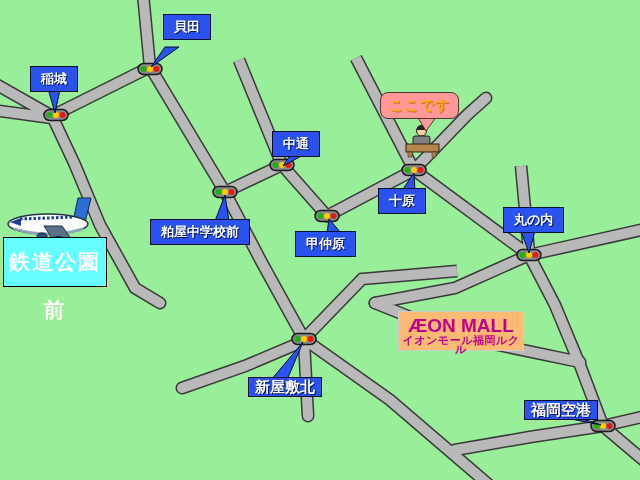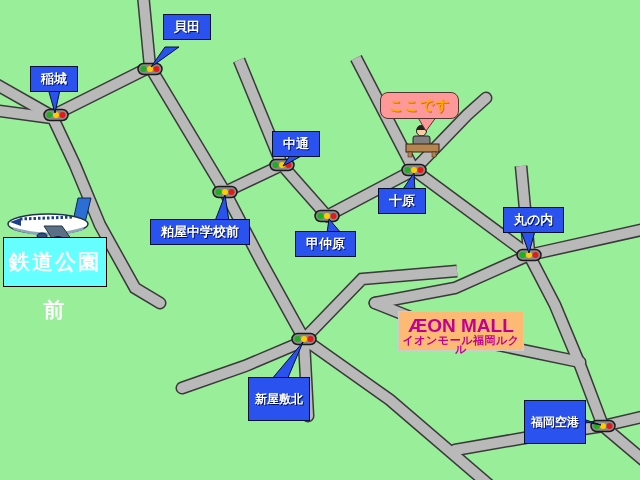--- a/index.html
+++ b/index.html
@@ -10,21 +10,21 @@
   }
   #map-svg{position:absolute;left:0;top:0;z-index:1;}
   .callout{
     position:absolute;z-index:3;
     background:#2a52ee;color:#ffffff;
     border:1px solid #001030;
     font-weight:bold;font-size:13px;line-height:1.2;
     padding:4px 10px;white-space:nowrap;
     text-shadow:1px 1px 0 #00125e;
   }
-  .callout.small{font-size:12px;padding:14px 6px;}
+  .callout.small{font-size:15px;padding:0 6px;}
   .callout.pink{
     background:#ff9999;color:#ffaa00;border-color:#553333;
     font-size:14px;padding:4px 8px;letter-spacing:1px;
     text-shadow:1px 1px 0 #cc6655;
   }
   #airport-sign{
     position:absolute;z-index:3;left:3px;top:237px;width:102px;height:48px;
     background:#66ffff;border:1px solid #000000;
     color:#ffffff;font-family:"Liberation Serif", serif;font-weight:bold;
     font-size:21px;letter-spacing:2px;text-align:center;line-height:48px;

